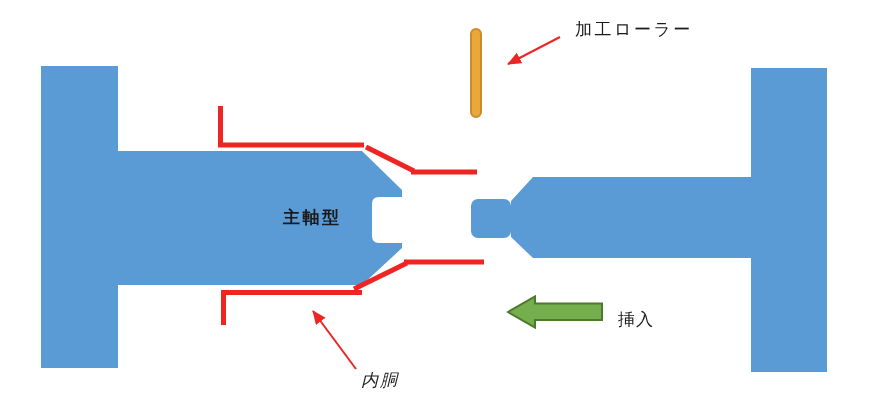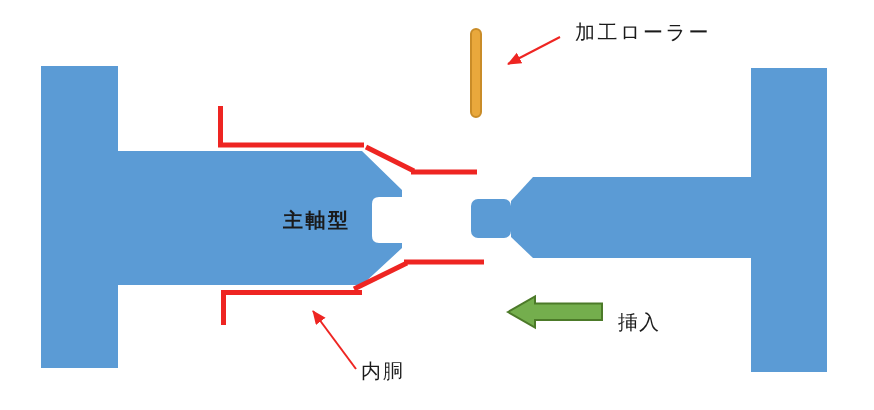--- a/index.html
+++ b/index.html
@@ -12,29 +12,29 @@
   }
   .stage svg{position:absolute;left:0;top:0;}
   .machine{fill:#5B9BD5;stroke:none;}
   .redline{stroke:#EE2522;stroke-width:5;fill:none;stroke-linecap:butt;}
   .pointer{stroke:#EE2522;stroke-width:2;fill:none;}
   .roller{fill:#E9A83C;stroke:#C98C28;stroke-width:2;}
   .garrow{fill:#74AE4D;stroke:#4C7A29;stroke-width:2;stroke-linejoin:miter;}
   .label{
     position:absolute;
     color:#1a1a1a;
-    font-size:20px;
+    font-size:17px;
     line-height:1.1;
     white-space:nowrap;
   }
   .lbl-roller{left:575px;top:21px;letter-spacing:2.5px;}
   .lbl-spindle{left:283px;top:209px;letter-spacing:2.5px;font-weight:bold;}
   .lbl-tailstock{left:561px;top:209px;letter-spacing:2.5px;}
   .lbl-insert{left:618px;top:311px;letter-spacing:1px;}
-  .lbl-inner{left:361px;top:360px;letter-spacing:2px;}
+  .lbl-inner{left:361px;top:372px;letter-spacing:2px;font-style:italic;}
 </style>
 </head>
 <body>
 
 <div class="stage">
 
   <svg width="874" height="410" viewBox="0 0 874 410">
     <defs>
       <marker id="redArrowhead" markerWidth="9" markerHeight="8" refX="6.5" refY="3" orient="auto" markerUnits="strokeWidth">
         <path d="M0,0 L7,3 L0,6 Z" fill="#EE2522"></path>

